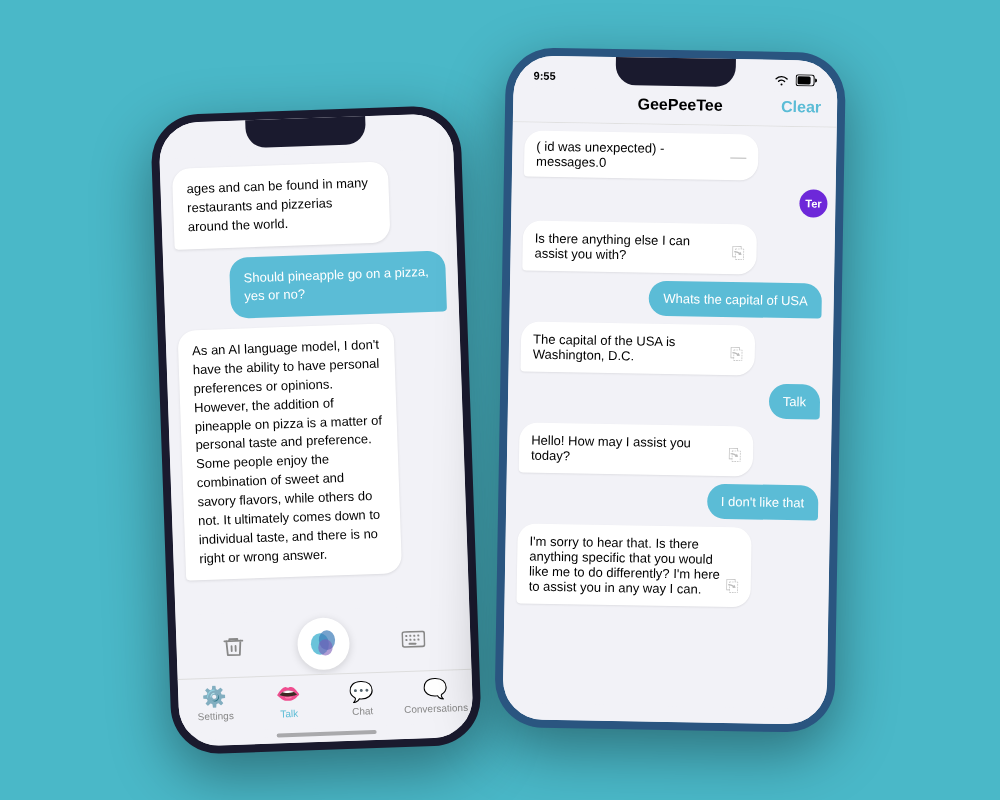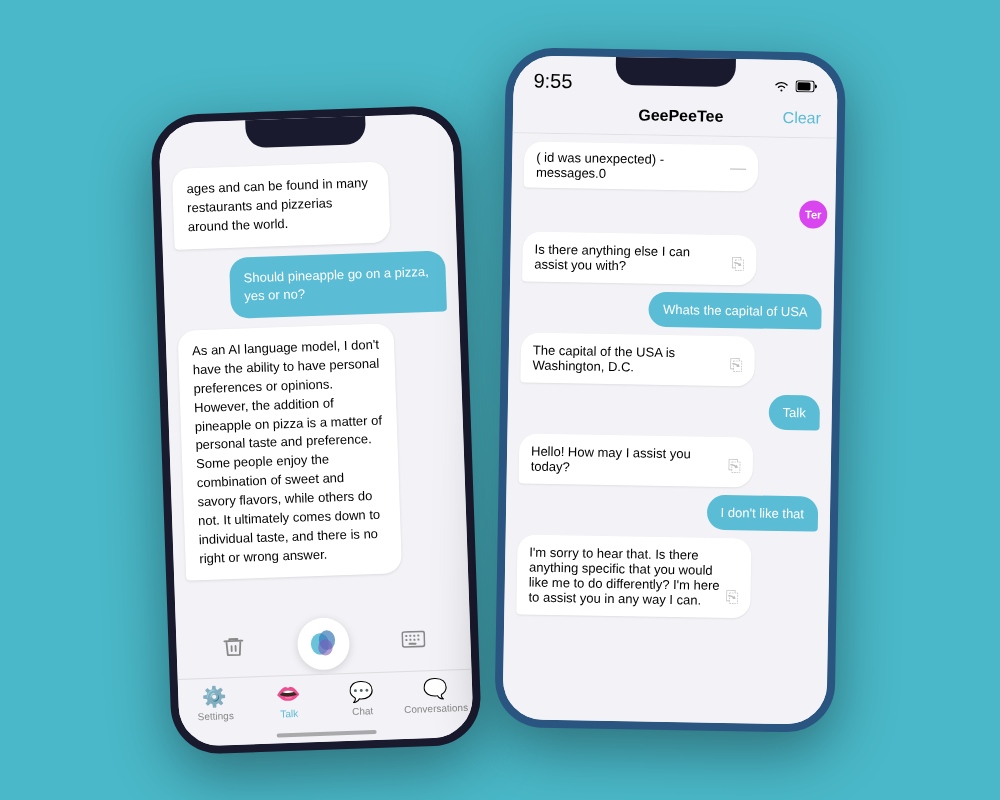--- a/index.html
+++ b/index.html
@@ -71,22 +71,22 @@
       align-items: center;
       justify-content: space-between;
       padding: 14px 20px 6px;
       background: #f2f2f7;
       font-size: 13px;
       font-weight: 600;
       color: #000;
     }
 
     .status-time {
-      font-size: 20px;
-      font-weight: 400;
+      font-size: 11px;
+      font-weight: 700;
     }
 
     .status-icons {
       display: flex;
       gap: 6px;
       align-items: center;
     }
 
     
     .notch {
@@ -219,21 +219,21 @@
 
     .nav-title {
       font-size: 16px;
       font-weight: 700;
       color: #000;
     }
 
     .nav-clear {
       font-size: 16px;
       color: #5bbcd6;
-      font-weight: 400;
+      font-weight: 700;
     }
 
     .chat-area-right {
       flex: 1;
       overflow-y: auto;
       padding: 8px 12px;
       display: flex;
       flex-direction: column;
       gap: 8px;
       background: #f2f2f7;
@@ -283,21 +283,21 @@
       max-width: 78%;
       box-shadow: 0 1px 2px rgba(0,0,0,0.08);
       display: flex;
       align-items: center;
       gap: 6px;
     }
 
     .avatar-ter {
       width: 28px;
       height: 28px;
-      background: #d946ef;
+      background: #6d28d9;
       border-radius: 50%;
       color: white;
       font-size: 11px;
       font-weight: 600;
       display: flex;
       align-items: center;
       justify-content: center;
       align-self: flex-end;
       margin-right: -4px;
       flex-shrink: 0;

